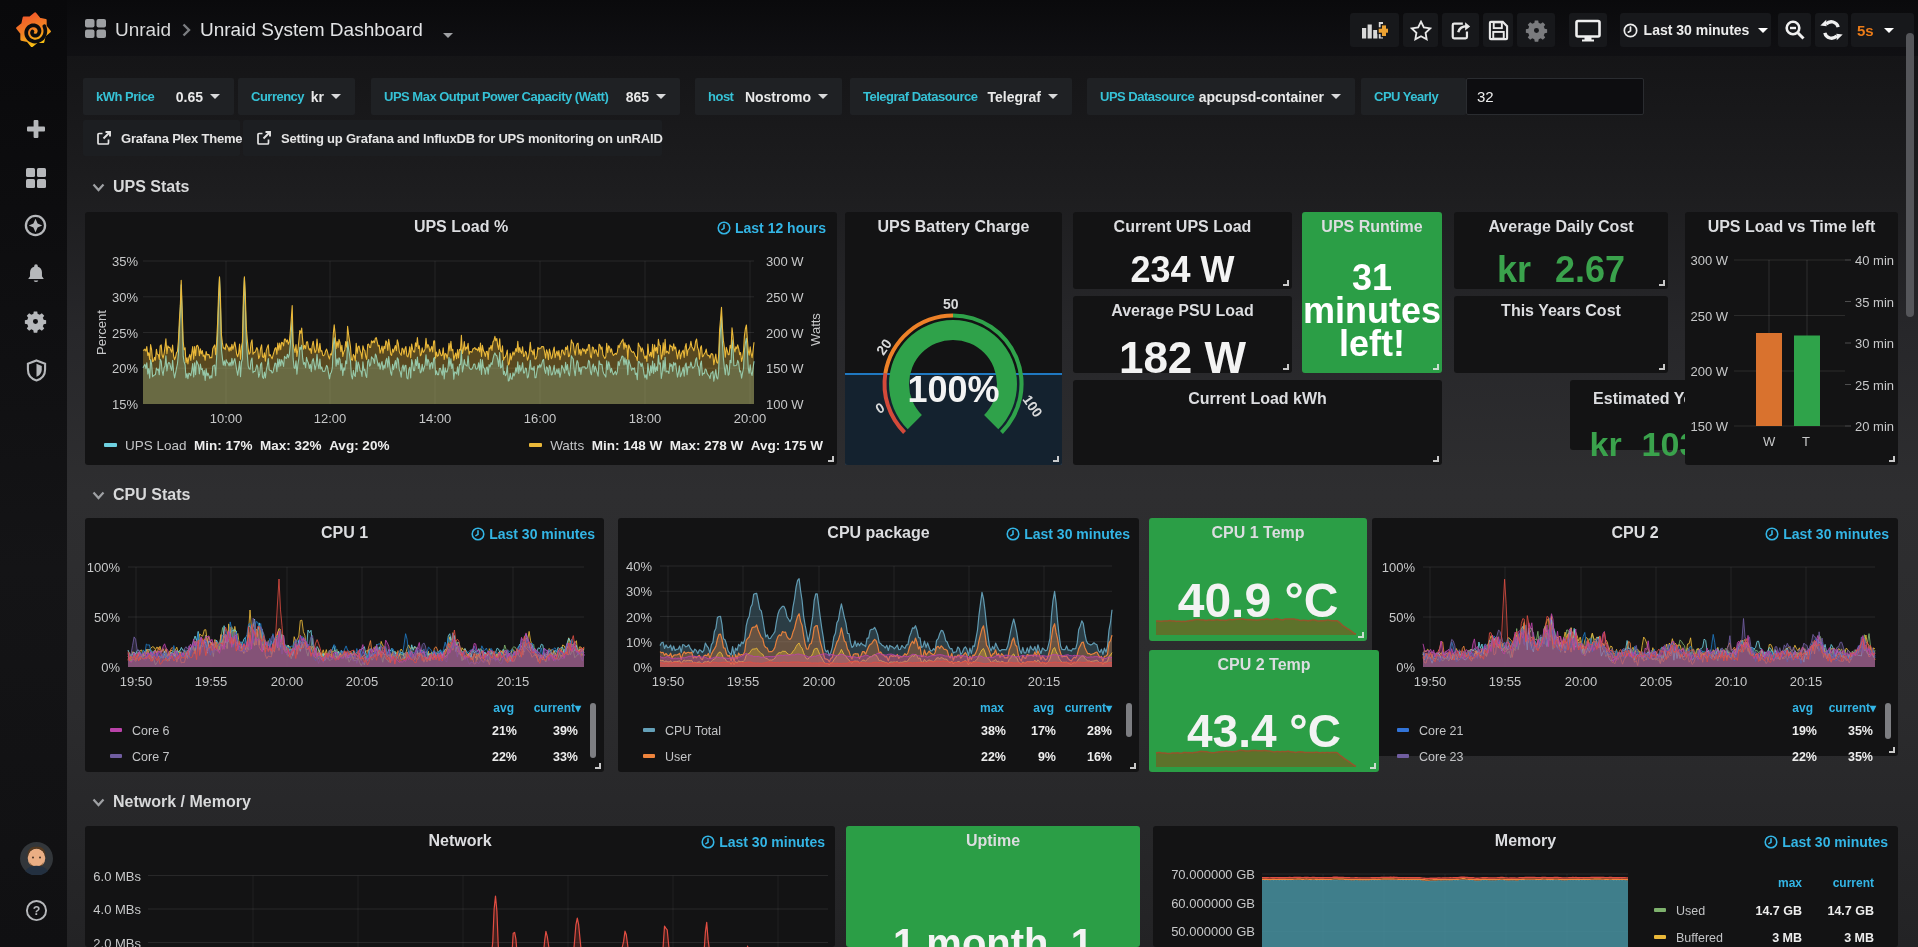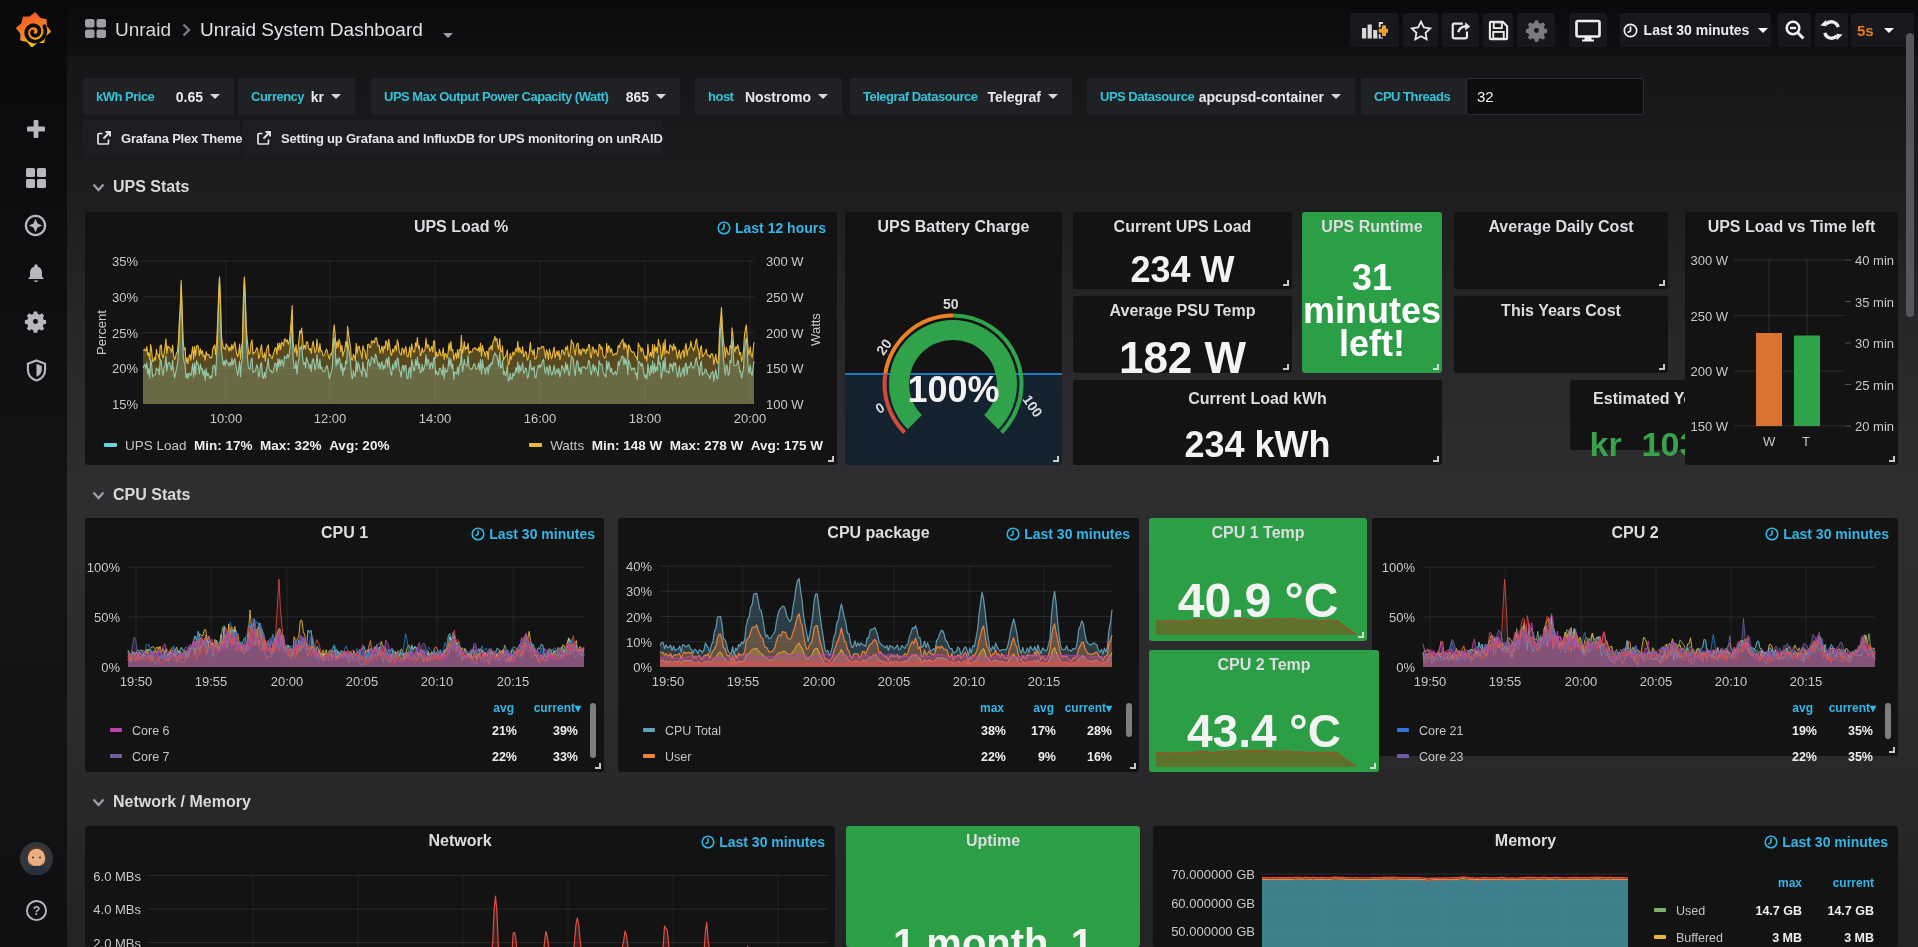--- a/index.html
+++ b/index.html
@@ -211,21 +211,21 @@
     <span style="width:14px"></span>
   </div>
 <div class="pill" style="left:1087px;top:78px;width:268px;">
     <span class="lab">UPS Datasource</span>
     <span style="flex:1"></span>
     <span class="val">apcupsd-container</span>
     <span class="caret"></span>
     <span style="width:14px"></span>
   </div>
 <div class="pill" style="left:1361px;top:78px;width:105px;">
-    <span class="lab">CPU Threads</span>
+    <span class="lab">CPU Yearly</span>
   </div>
 <div style="position:absolute;left:1466px;top:78px;width:178px;height:37px;background:#0d0d10;border:1px solid #2a2c30;border-radius:2px;color:#ececec;font-size:15px;line-height:35px;padding-left:10px;">32</div>
 <div class="linkpill" style="left:83px;top:120px;width:157px;"><svg width="16" height="16" viewBox="0 0 16 16">
       <path d="M6.5 3.5 H3 a1 1 0 0 0 -1 1 V13 a1 1 0 0 0 1 1 H11.5 a1 1 0 0 0 1-1 V9.5" fill="none" stroke="#e4e4e4" stroke-width="1.7"></path>
       <path d="M9.5 2 H14 V6.5" fill="none" stroke="#e4e4e4" stroke-width="1.9"></path>
       <path d="M14 2 L7.5 8.5" stroke="#e4e4e4" stroke-width="1.9"></path>
     </svg>Grafana Plex Theme</div>
 <div class="linkpill" style="left:243px;top:120px;width:419px;"><svg width="16" height="16" viewBox="0 0 16 16">
       <path d="M6.5 3.5 H3 a1 1 0 0 0 -1 1 V13 a1 1 0 0 0 1 1 H11.5 a1 1 0 0 0 1-1 V9.5" fill="none" stroke="#e4e4e4" stroke-width="1.7"></path>
       <path d="M9.5 2 H14 V6.5" fill="none" stroke="#e4e4e4" stroke-width="1.9"></path>
@@ -300,31 +300,31 @@
     <div style="position:absolute;left:31px;top:188px;font-size:14px;font-weight:bold;color:#d8d9da;transform:rotate(-30deg);">0</div>
     <div style="position:absolute;left:176px;top:186px;font-size:14px;font-weight:bold;color:#d8d9da;transform:rotate(55deg);">100</div>
     <div class="corner"></div>
   </div>
 <div class="panel" style="left:1073px;top:212px;width:219px;height:77px;">
     <div class="ptitle" style="top:6px;">Current UPS Load</div>
     <div class="bigval" style="top:37px;font-size:36px;color:#f3f3f3;">234 W</div>
     <div class="corner"></div>
   </div>
 <div class="panel" style="left:1073px;top:296px;width:219px;height:77px;">
-    <div class="ptitle" style="top:6px;">Average PSU Temp</div>
+    <div class="ptitle" style="top:6px;">Average PSU Load</div>
     <div class="bigval" style="top:37px;font-size:44px;color:#f3f3f3;">182 W</div>
     <div class="corner"></div>
   </div>
 <div class="panel" style="left:1073px;top:380px;width:369px;height:85px;">
     <div class="ptitle" style="top:10px;">Current Load kWh</div>
-    <div class="bigval" style="top:44px;font-size:36px;color:#f3f3f3;">234 kWh</div>
     <div class="corner"></div>
   </div>
 <div class="panel" style="left:1454px;top:212px;width:214px;height:77px;">
     <div class="ptitle" style="top:6px;">Average Daily Cost</div>
+    <div class="bigval" style="top:37px;font-size:36px;color:#3AA24C;">kr<span style="display:inline-block;width:24px"></span>2.67</div>
     <div class="corner"></div>
   </div>
 <div class="panel" style="left:1454px;top:296px;width:214px;height:77px;">
     <div class="ptitle" style="top:6px;">This Years Cost</div>
     <div class="corner"></div>
   </div>
 <div class="panel" style="left:1524px;top:380px;width:214px;height:70px;margin-left:46px;">
     <div class="ptitle" style="top:10px;">Estimated Yearly Cost</div>
     <div class="bigval" style="top:45px;font-size:34px;color:#3AA24C;">kr<span style="display:inline-block;width:20px"></span>1033.99</div>
     <div class="corner"></div>

